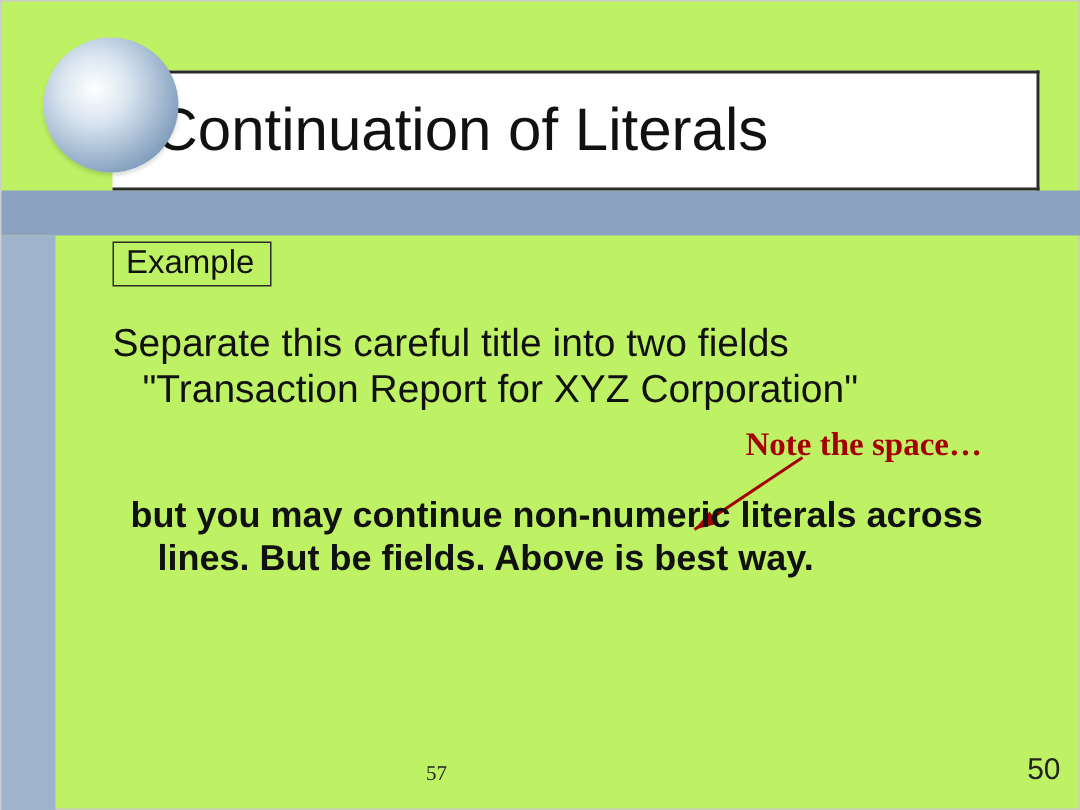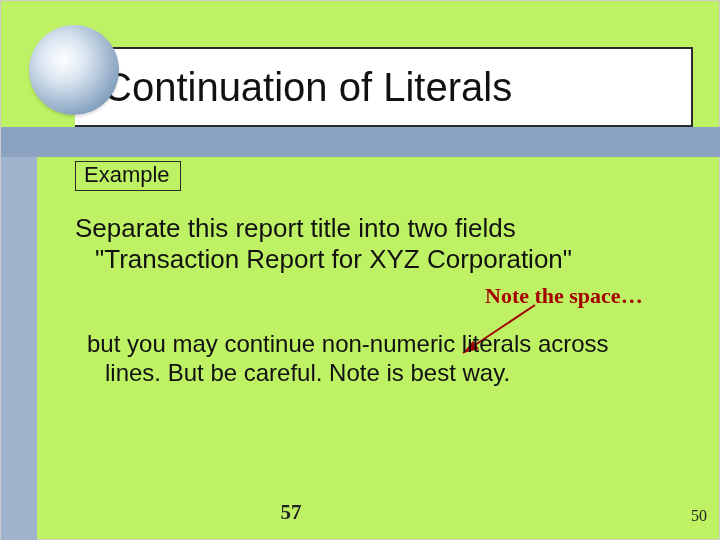--- a/index.html
+++ b/index.html
@@ -91,69 +91,69 @@
     font-size: 26px;
     color: #111;
     line-height: 1.18;
   }
   .intro .line2 {
     padding-left: 20px;
   }
   .note {
     position: absolute;
     top: 282px;
-    left: 484px;
+    left: 496px;
     font-family: "Times New Roman", Times, serif;
     font-weight: bold;
     font-size: 22px;
     color: #a40000;
     z-index: 4;
   }
   .code-block {
     position: absolute;
     top: 326px;
     left: 86px;
     width: 620px;
     font-size: 24px;
     color: #111;
     line-height: 1.22;
     z-index: 3;
   }
   .code-block .r1 { padding-left: 0; }
   .code-block .r2 { padding-left: 66px; }
   .code-block .r3 { padding-left: 66px; }
   .code-block .col05 { display: inline-block; width: 70px; }
-  .code-block .note-lines { margin-top: 2px; }
+  .code-block .note-lines { margin-top: 2px; font-weight: bold; }
   .code-block .nl1 { padding-left: 0; }
   .code-block .nl2 { padding-left: 18px; }
   
   .arrow {
     position: absolute;
     z-index: 2;
     pointer-events: none;
   }
   
   .foot-center {
     position: absolute;
     bottom: 14px;
     left: 0;
     width: 580px;
     text-align: center;
     font-family: "Times New Roman", Times, serif;
-    font-weight: bold;
-    font-size: 21px;
+    font-weight: normal;
+    font-size: 14px;
     color: #222;
     z-index: 3;
   }
   .foot-right {
     position: absolute;
     bottom: 14px;
     right: 12px;
-    font-family: Liberation Serif, serif;
-    font-size: 16px;
+    font-family: Liberation Sans, sans-serif;
+    font-size: 20px;
     color: #222;
     z-index: 3;
     text-align: center;
   }
 </style>
 </head>
 <body>
 
 <div class="slide">
 
@@ -162,35 +162,35 @@
 
   <div class="bubble"></div>
 
   <div class="title-box">
     <h1>Continuation of Literals</h1>
   </div>
 
   <div class="content">
     <div class="example-box">Example</div>
     <div class="intro">
-      <div>Separate this report title into two fields</div>
+      <div>Separate this careful title into two fields</div>
       <div class="line2">"Transaction Report for XYZ Corporation"</div>
     </div>
   </div>
 
   <div class="note">Note the space…</div>
 
   <svg class="arrow" style="top:300px; left:448px;" width="100" height="60">
     <line x1="86" y1="4" x2="14" y2="52" stroke="#a40000" stroke-width="2"></line>
     <polygon points="14,52 24,40 30,48" fill="#a40000"></polygon>
   </svg>
 
   <div class="code-block">
     <div class="note-lines">
       <div class="nl1">but you may continue non-numeric literals across</div>
-      <div class="nl2">lines.  But be careful.  Note is best way.</div>
+      <div class="nl2">lines.  But be fields.  Above is best way.</div>
     </div>
   </div>
 
   <div class="foot-center">57</div>
   <div class="foot-right">50</div>
 
 </div>
 
 </body></html>

